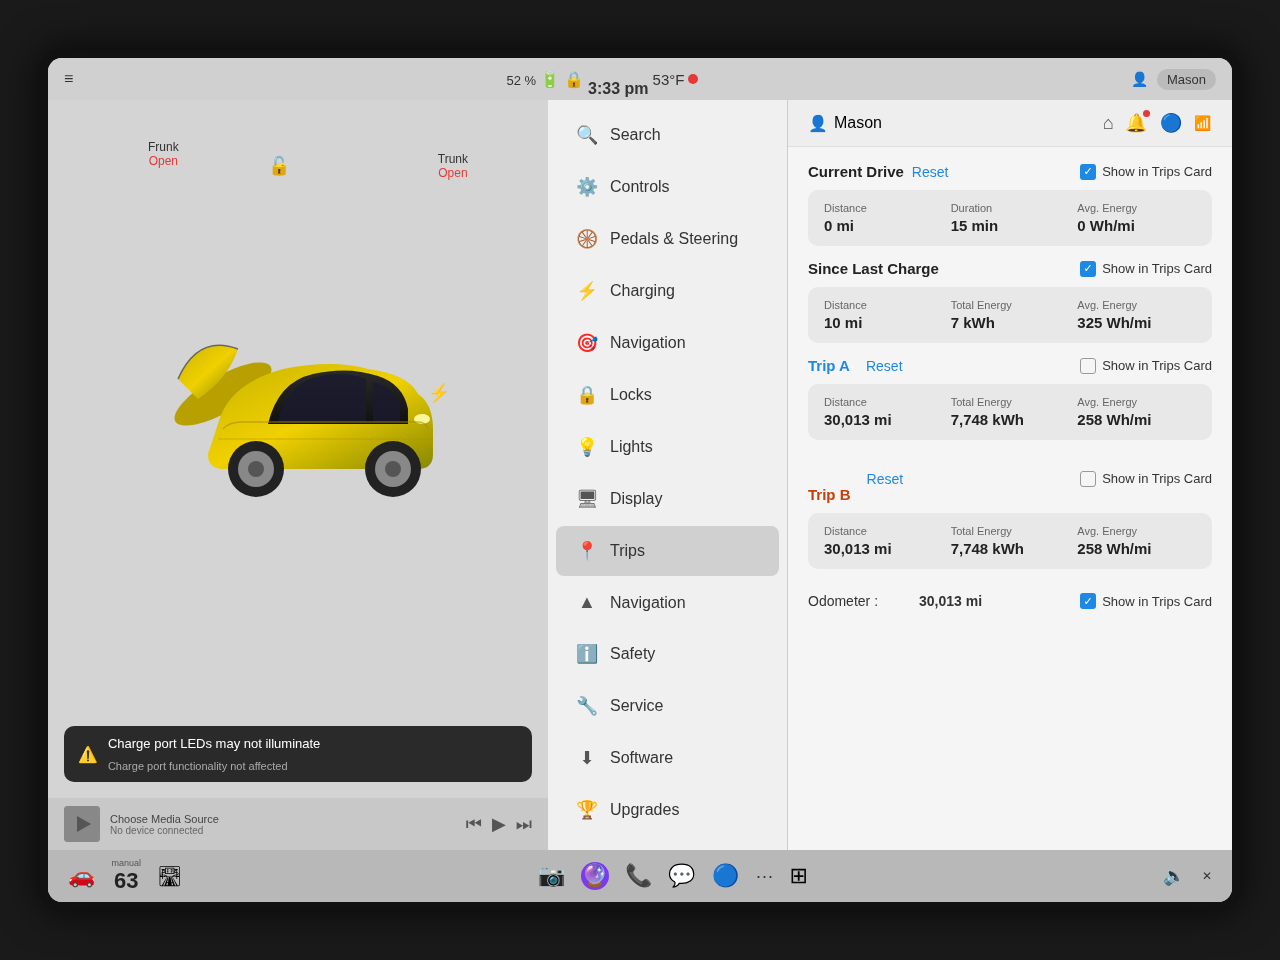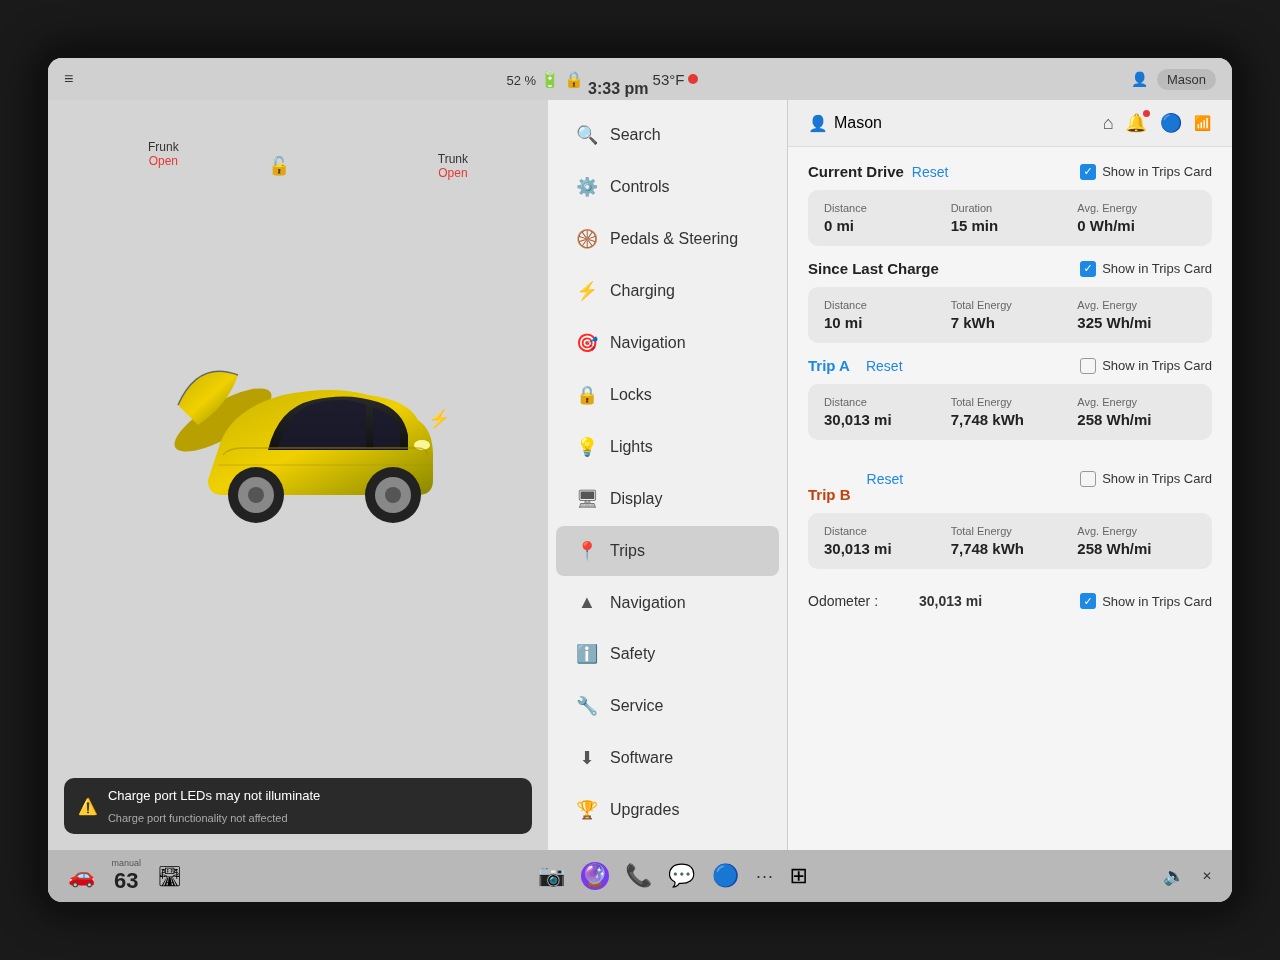--- a/index.html
+++ b/index.html
@@ -332,20 +332,37 @@
         </div>
 
         <div class="warning-banner">
           <span class="warning-icon">⚠️</span>
           <div>
             <div class="warning-text-main">Charge port LEDs may not illuminate</div>
             <div class="warning-text-sub">Charge port functionality not affected</div>
           </div>
         </div>
 
+        <div class="media-bar">
+          <div class="media-thumb">
+            <svg width="36" height="36" viewBox="0 0 36 36">
+              <rect width="36" height="36" fill="#888" rx="4"></rect>
+              <polygon points="13,10 13,26 27,18" fill="#555"></polygon>
+            </svg>
+          </div>
+          <div class="media-info">
+            <div style="font-weight:500;">Choose Media Source</div>
+            <div style="color:#666;font-size:10px;">No device connected</div>
+          </div>
+          <div class="media-controls">
+            <span>⏮</span>
+            <span>▶</span>
+            <span>⏭</span>
+          </div>
+        </div>
       </div>
 
       <div class="menu-panel">
         <div style="padding: 8px 0;">
 
           <div class="menu-item">
             <span class="menu-icon">🔍</span>
             <span>Search</span>
           </div>
 

